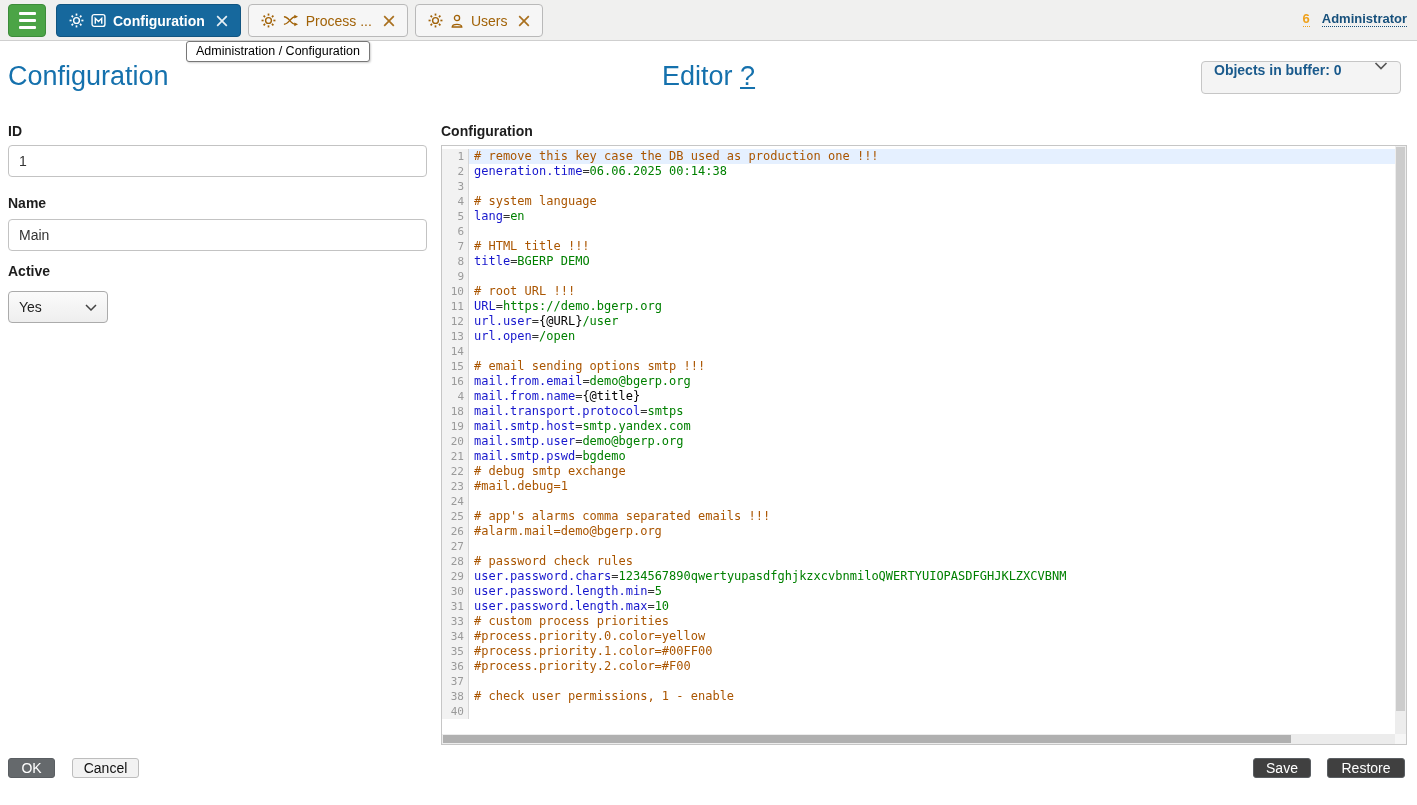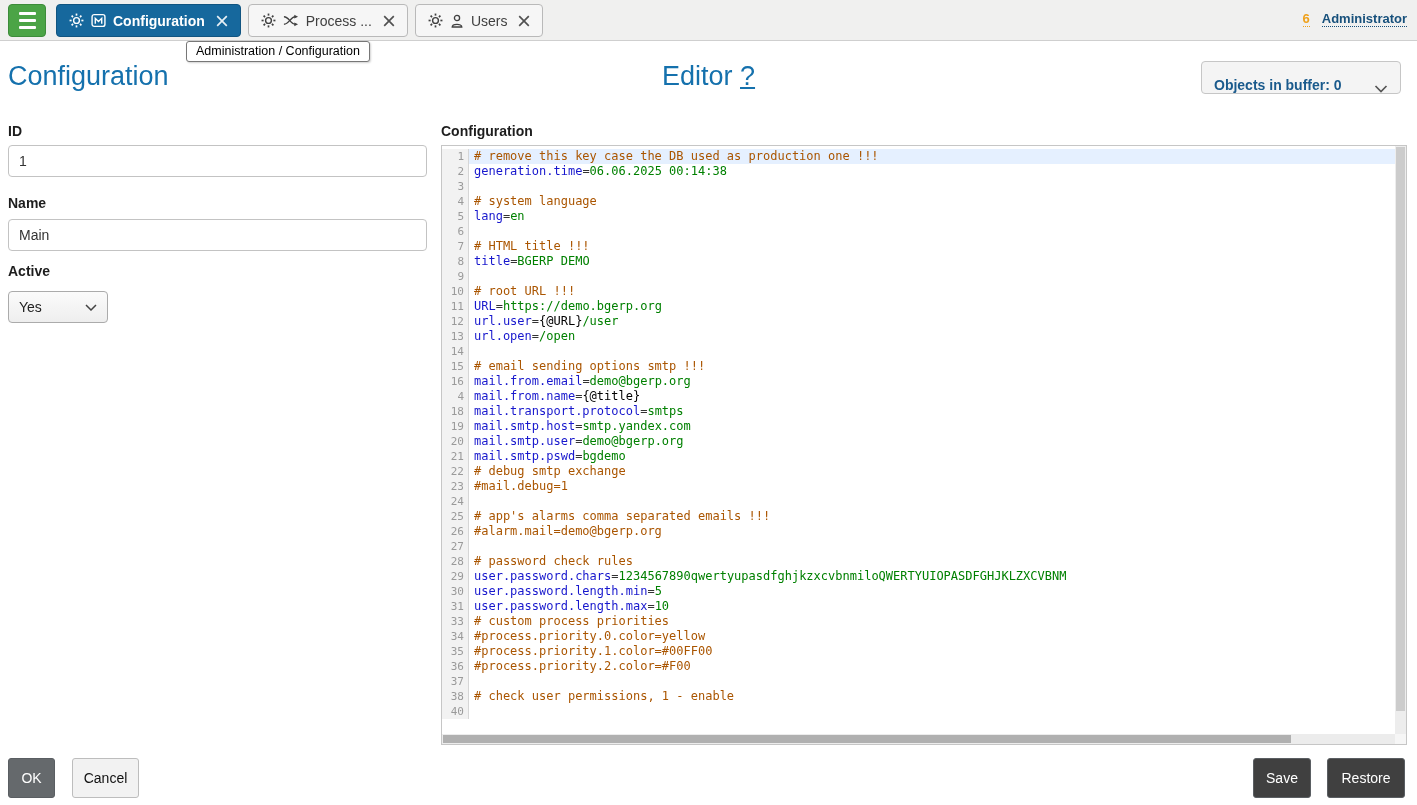--- a/index.html
+++ b/index.html
@@ -13,21 +13,21 @@
   .menu-btn { position:absolute; left:8px; top:4px; width:38px; height:33px;
               background:#4BA446; border:1px solid #3d8c3a; border-radius:4px;
               display:flex; align-items:center; justify-content:center; cursor:pointer; }
   .hamburger { display:flex; flex-direction:column; gap:4px; }
   .hamburger i { display:block; width:17px; height:3px; background:#fff; border-radius:1px; }
 
   .tabs { position:absolute; left:56px; top:4px; display:flex; }
   .tab { height:33px; display:flex; align-items:center; gap:7px; padding:0 12px;
          border-radius:4px; font-size:14px; cursor:pointer; white-space:nowrap; }
   .tab.active { background:#16689D; border:1px solid #115581; color:#fff; font-weight:bold; }
-  .tab.inactive { background:#f6f6f6; border:1px solid #b9b9b9; color:#404040; }
+  .tab.inactive { background:#f6f6f6; border:1px solid #b9b9b9; color:#a16207; }
   .tab + .tab { margin-left:7px; }
   .tab .ticon { display:inline-flex; }
   .tab .close { margin-left:4px; display:inline-flex; opacity:.9; }
 
   .user-area { position:absolute; right:10px; top:11px; display:flex; gap:12px;
                font-size:13px; font-weight:bold; }
   .buffer-count { color:#EFA11B; border-bottom:1px dotted #EFA11B; cursor:pointer; text-decoration:none; }
   .username { color:#17507B; border-bottom:1px dotted #17507B; cursor:pointer; text-decoration:none; }
 
   .tooltip { position:absolute; left:186px; top:41px; height:21px; padding:2px 9px 0 9px;
@@ -35,21 +35,21 @@
              color:#000; box-shadow:1px 1px 2px rgba(0,0,0,.18); z-index:20; white-space:nowrap; }
 
   
   .page-title { position:absolute; left:8px; top:61px; font-size:27px; font-weight:400;
                 color:#1571AD; }
   .editor-title { position:absolute; left:0; top:61px; width:1417px; text-align:center;
                   font-size:27px; font-weight:400; color:#1571AD; pointer-events:none; }
   .editor-title a { color:#1571AD; text-decoration:underline; pointer-events:auto; cursor:pointer; }
   .buffer-box { position:absolute; right:16px; top:61px; width:200px; height:33px;
                 background:#f4f4f4; border:1px solid #c6c6c6; border-radius:4px;
-                display:flex; align-items:flex-end; justify-content:space-between;
+                display:flex; align-items:flex-start; justify-content:space-between;
                 padding:0 12px; cursor:pointer; }
   .buffer-box span { font-size:14px; font-weight:bold; color:#1A5A8C; }
   .buffer-box .chev { color:#555; display:inline-flex; }
 
   
   .flabel { position:absolute; left:8px; font-size:14px; font-weight:bold; color:#1d1d1d; }
   .finput { position:absolute; left:8px; width:419px; height:32px; border:1px solid #c3c3c3;
             border-radius:4px; padding:0 10px; font-size:14px; color:#333;
             font-family:"Liberation Sans", sans-serif; background:#fff; }
   .fselect { position:absolute; left:8px; top:291px; width:100px; height:32px;
@@ -77,21 +77,21 @@
   .tok-r { color:#000000; }
   .vscroll { position:absolute; right:0; top:0; width:11px; bottom:10px; background:#ededed; z-index:5; }
   .vscroll .thumb { position:absolute; left:1px; right:1px; top:1px; height:96%;
                     background:#cccccc; }
   .hscroll { position:absolute; left:0; bottom:0; right:11px; height:10px; background:#ececec; z-index:5; }
   .hscroll .thumb { position:absolute; left:1px; top:1px; bottom:1px; width:89%;
                     background:#b0b0b0; }
   .corner { position:absolute; right:0; bottom:0; width:11px; height:10px; background:#f6f6f6; z-index:5; }
 
   
-  .btn { position:absolute; top:758px; height:40px; border-radius:3px; font-size:14px;
+  .btn { position:absolute; top:758px; height:20px; border-radius:3px; font-size:14px;
          display:flex; align-items:center; justify-content:center; cursor:pointer;
          font-family:"Liberation Sans", sans-serif; }
   .btn.dark { background:#404040; border:1px solid #5a5e62; color:#fff; }
   .btn.light { background:#f2f2f2; border:1px solid #bdbdbd; color:#111; }
   #btn-ok { left:8px; width:47px; background:#65696C; }
   #btn-cancel { left:72px; width:67px; }
   #btn-save { left:1253px; width:58px; }
   #btn-restore { left:1327px; width:78px; }
 
   svg { display:block; }

